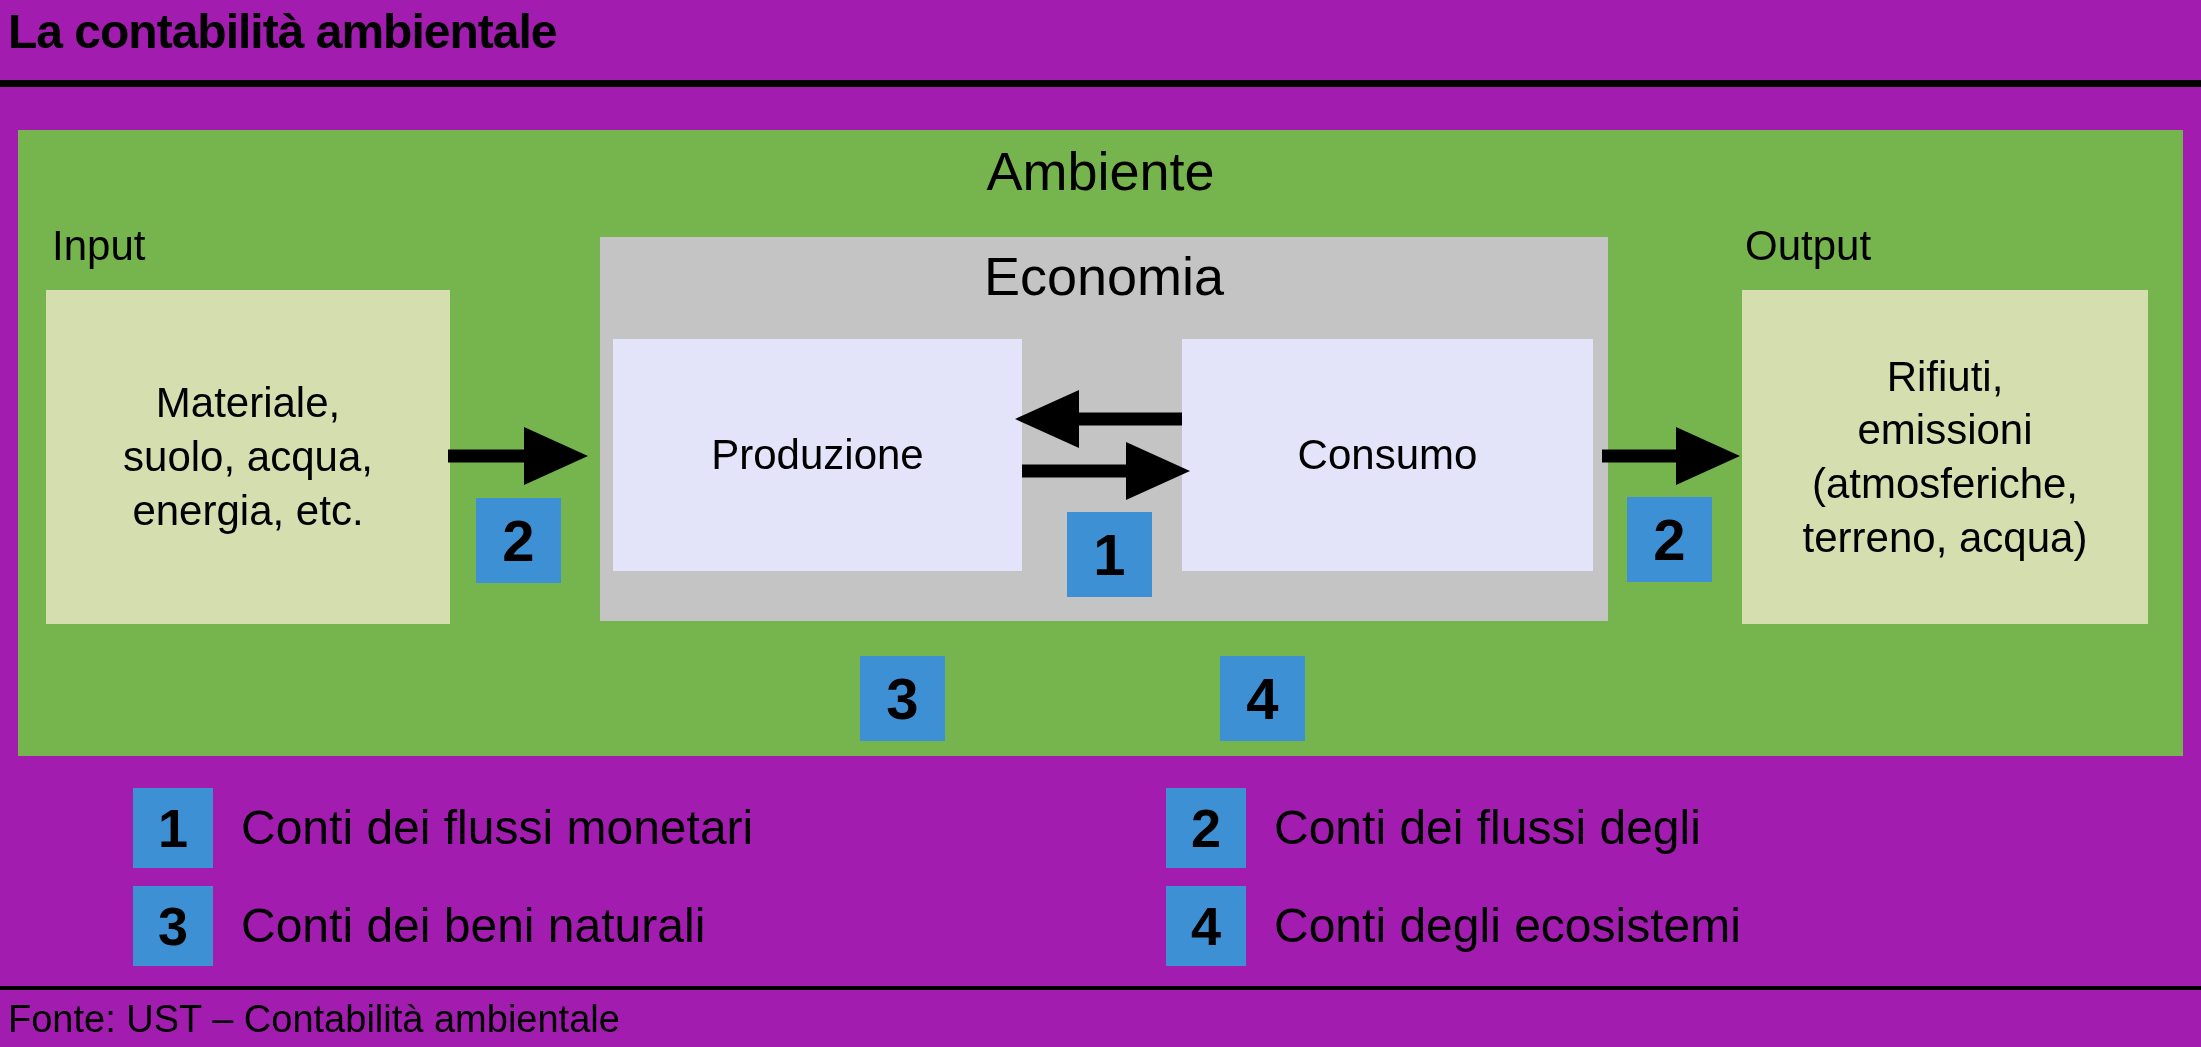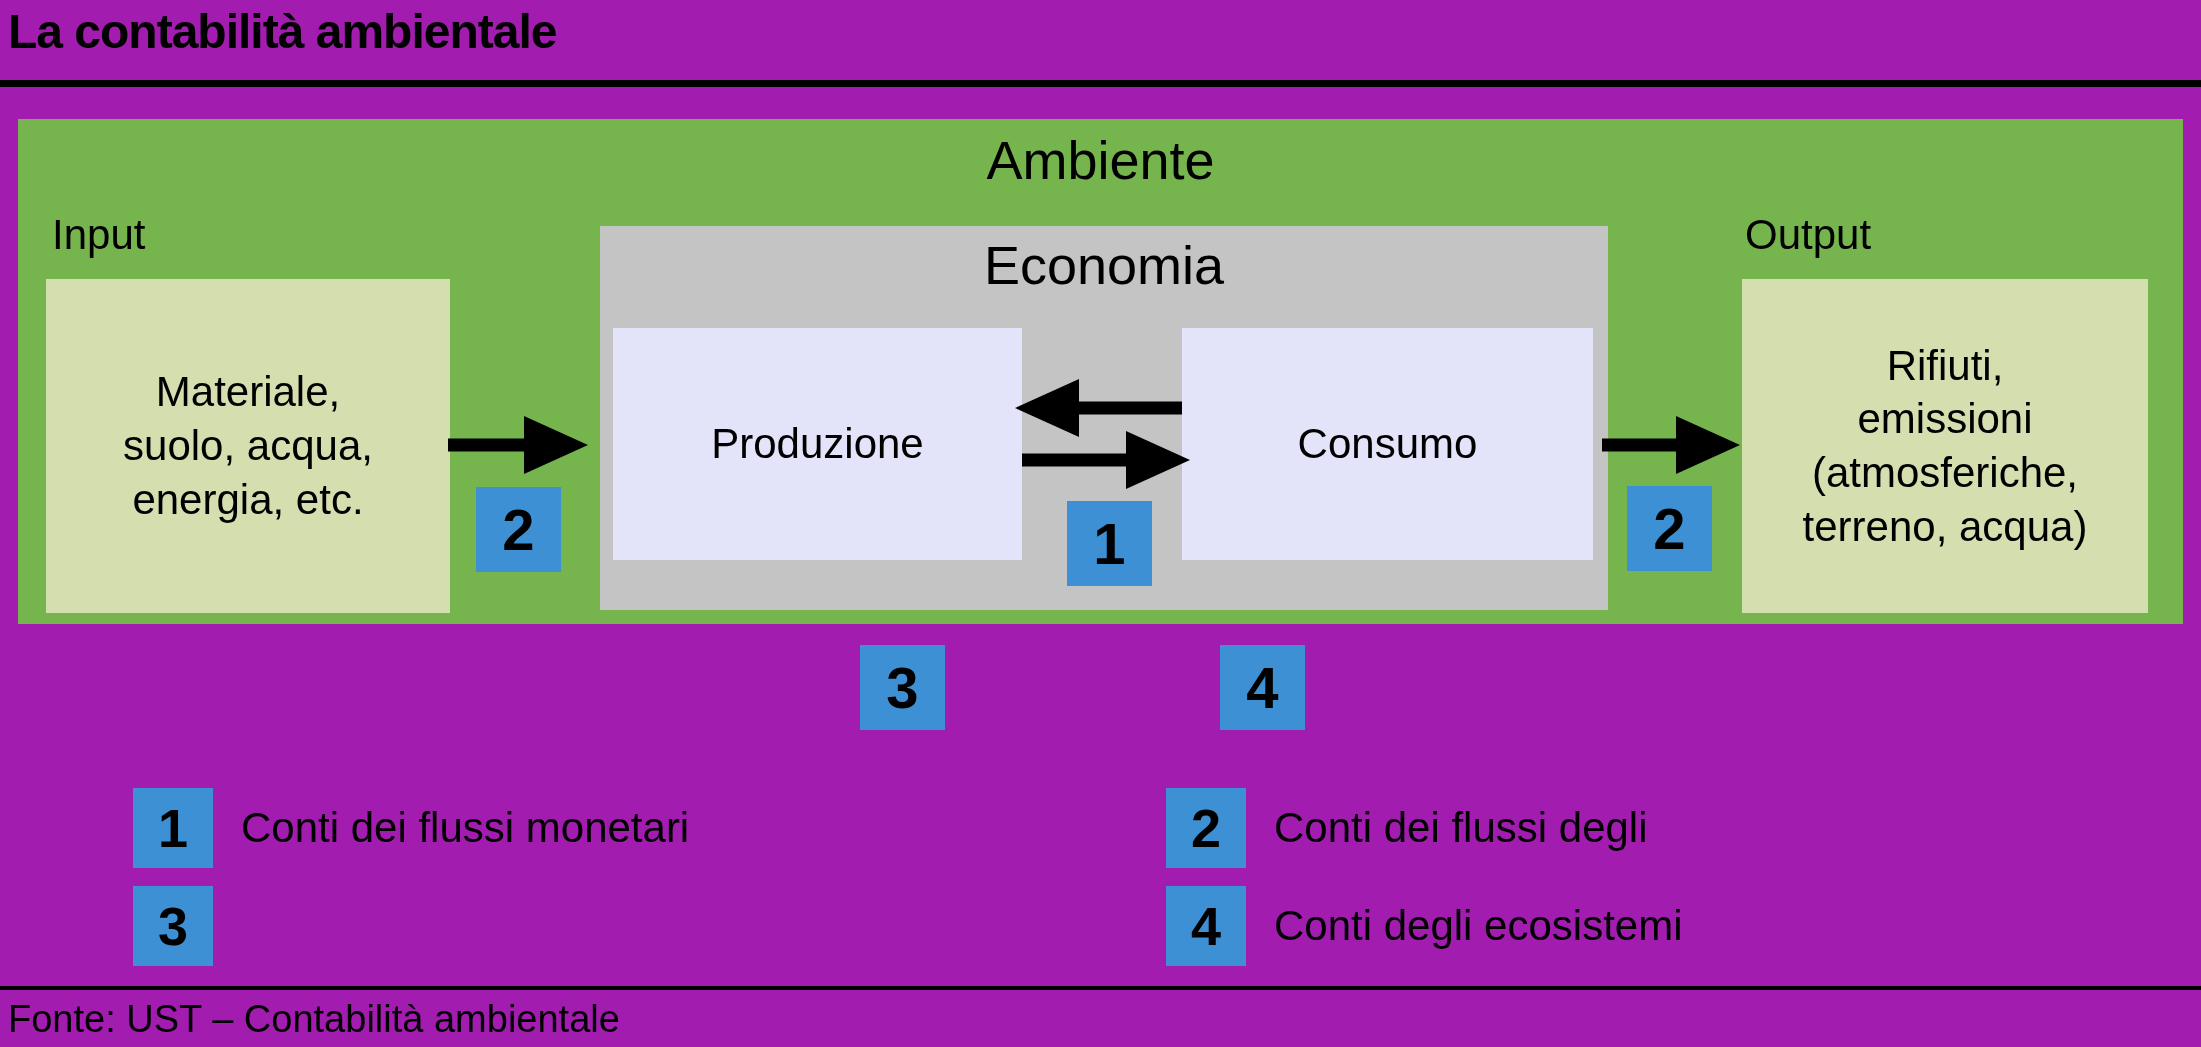--- a/index.html
+++ b/index.html
@@ -10,21 +10,21 @@
     --blue:#3d90d3;
   }
   *{box-sizing:border-box;margin:0;padding:0;}
   html,body{background:#fff;}
   body{font-family:"Liberation Sans","DejaVu Sans",sans-serif;color:#000;}
   .stage{position:relative;width:2201px;height:1047px;background:#a21caf;overflow:hidden;}
 
   .title{position:absolute;left:8px;top:4px;font-size:48px;font-weight:bold;letter-spacing:-1px;white-space:nowrap;}
   .title-rule{position:absolute;left:0;top:80px;width:2201px;height:7px;background:#000;}
 
-  .green-box{position:absolute;left:18px;top:119px;width:2165px;height:505px;background:var(--green);}
+  .green-box{position:absolute;left:18px;top:130px;width:2165px;height:626px;background:var(--green);}
   .ambiente-label{position:absolute;left:0;right:0;top:10px;text-align:center;font-size:54px;}
 
   .zone-label{position:absolute;font-size:42px;}
   .input-label{left:34px;top:92px;}
   .output-label{left:1727px;top:92px;}
 
   .io-box{position:absolute;background:var(--light-green);display:flex;align-items:center;justify-content:center;text-align:center;font-size:42px;line-height:1.28;white-space:pre-line;}
   .input-box{left:28px;top:160px;width:404px;height:334px;}
   .output-box{left:1724px;top:160px;width:406px;height:334px;}
 
@@ -50,21 +50,21 @@
   .badge-3{left:842px;top:526px;}
   .badge-4{left:1202px;top:526px;}
 
   .arrow-input{left:430px;top:297px;width:140px;}    
   .arrow-output{left:1584px;top:297px;width:138px;}
   .arrow-to-prod{left:415px;top:153px;width:167px;}  
   .arrow-to-cons{left:422px;top:205px;width:168px;}
 
   .legend-item{position:absolute;display:flex;align-items:center;gap:28px;height:81px;}
   .legend-item .badge-sm{position:static;width:80px;height:80px;font-size:54px;background:var(--blue);display:flex;align-items:center;justify-content:center;font-weight:bold;}
-  .legend-item .legend-label{font-size:42px;white-space:nowrap;}
+  .legend-item .legend-label{font-size:48px;white-space:nowrap;}
   .legend-1{left:133px;top:787px;}
   .legend-2{left:1166px;top:787px;}
   .legend-3{left:133px;top:885px;}
   .legend-4{left:1166px;top:885px;}
 
   .footer-rule{position:absolute;left:0;top:986px;width:2201px;height:4px;background:#000;}
   .footer-left{position:absolute;left:8px;top:998px;font-size:38px;white-space:nowrap;}
   .footer-right{position:absolute;right:12px;top:998px;font-size:38px;white-space:nowrap;text-align:right;}
 </style>
 </head>
@@ -126,20 +126,21 @@
   <div class="legend-item legend-1">
     <div class="badge-sm">1</div>
     <div class="legend-label">Conti dei flussi monetari</div>
   </div>
   <div class="legend-item legend-2">
     <div class="badge-sm">2</div>
     <div class="legend-label">Conti dei flussi degli</div>
   </div>
   <div class="legend-item legend-3">
     <div class="badge-sm">3</div>
+    <div class="legend-label">Conti dei beni naturali</div>
   </div>
   <div class="legend-item legend-4">
     <div class="badge-sm">4</div>
     <div class="legend-label">Conti degli ecosistemi</div>
   </div>
 
   <div class="footer-rule"></div>
   <div class="footer-left">Fonte: UST – Contabilità ambientale</div>
 
 </div>

